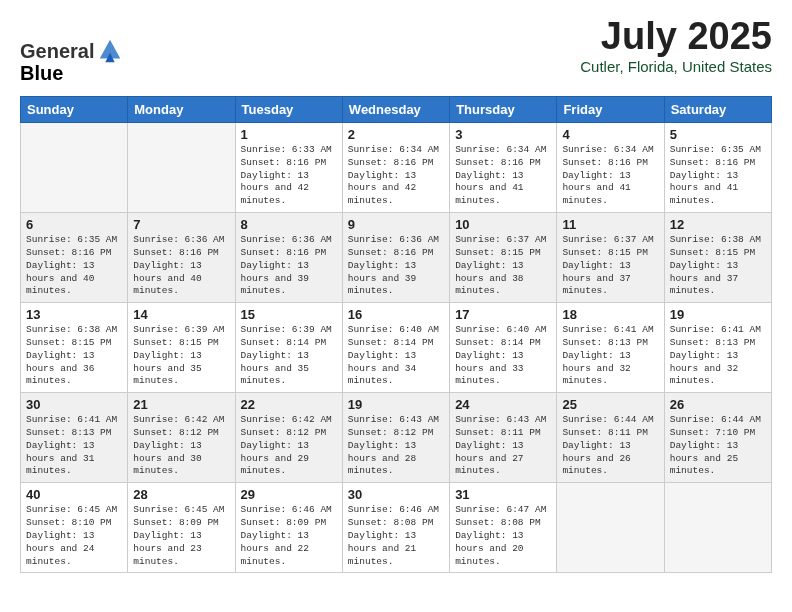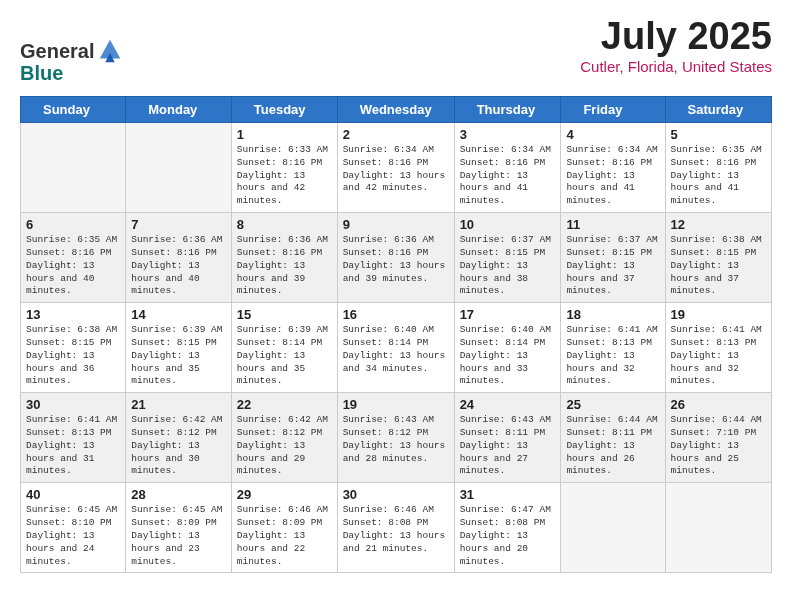--- a/index.html
+++ b/index.html
@@ -24,51 +24,51 @@
       display: flex;
       align-items: center;
     }
     .logo-text {
       font-size: 20px;
       font-weight: bold;
       line-height: 1.1;
       margin-top: 24px;
     }
     .logo-general { color: #333; }
-    .logo-blue { color: #0f766e; }
+    .logo-blue { color: #000000; }
     .logo-icon {
       width: 28px;
       height: 28px;
       margin-left: 2px;
     }
     .title-block {
       text-align: right;
     }
     .title-month {
       font-size: 38px;
       font-weight: bold;
       color: #222;
       line-height: 1.1;
     }
     .title-location {
       font-size: 15px;
-      color: #be185d;
+      color: #14532d;
     }
     .calendar {
       width: 100%;
       border-collapse: collapse;
       border: 1px solid #bbb;
     }
     .calendar th {
       background: #2e75c8;
       color: #fff;
       font-size: 13px;
       font-weight: bold;
       text-align: left;
-      padding: 5px 22px;
+      padding: 5px 6px;
       border: 1px solid #2060a8;
     }
     .calendar td {
       vertical-align: top;
       border: 1px solid #ccc;
       width: calc(100% / 7);
       padding: 4px 5px;
       height: 84px;
       background: #fff;
     }

